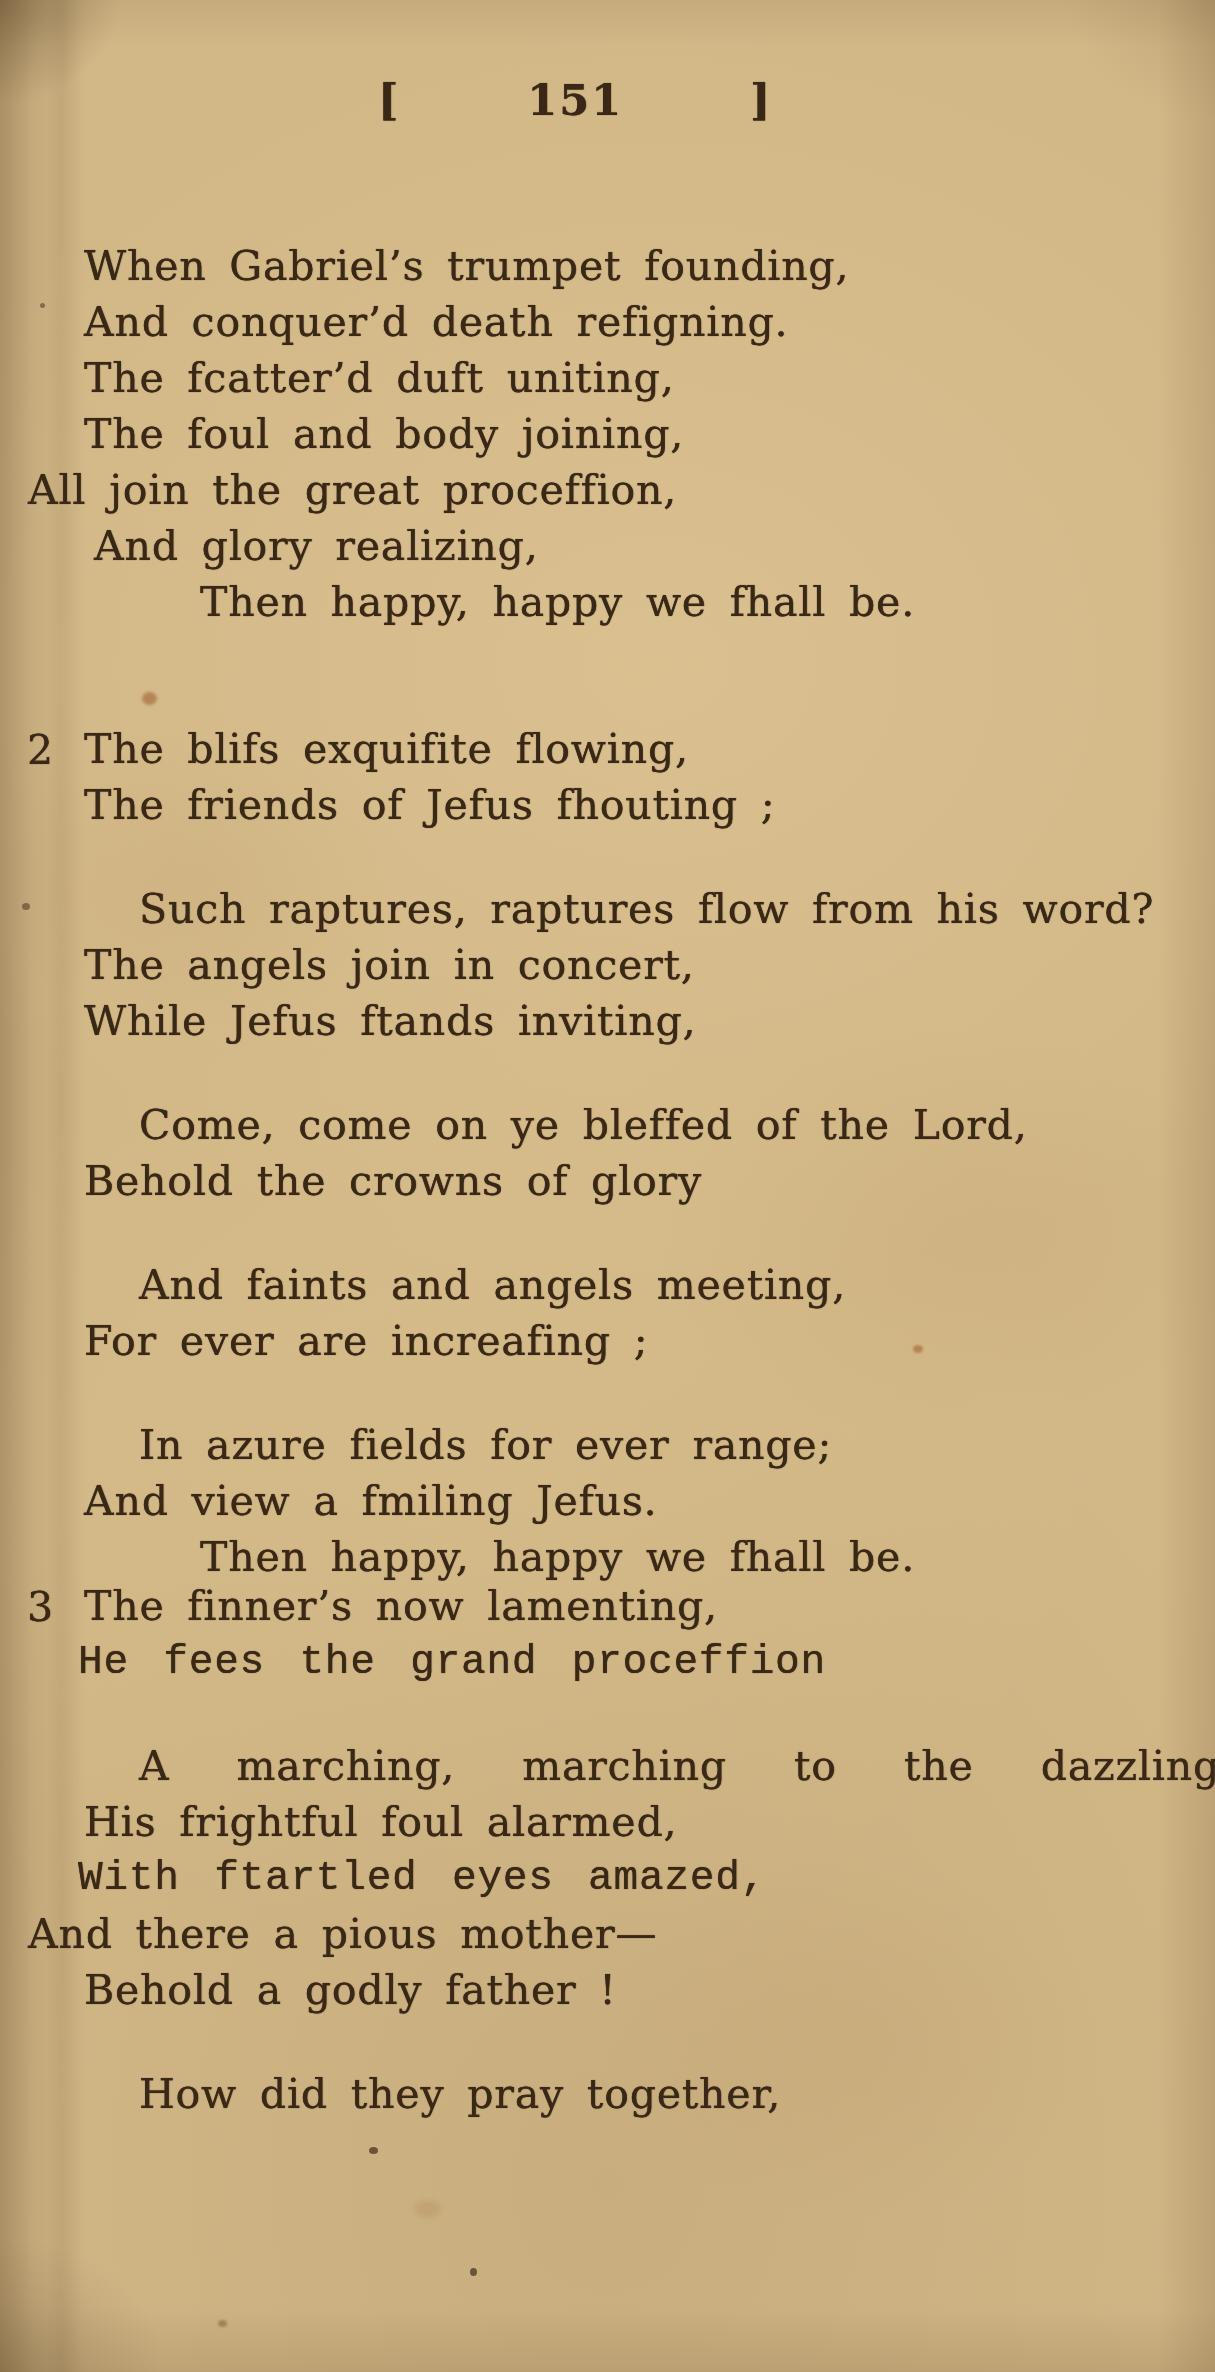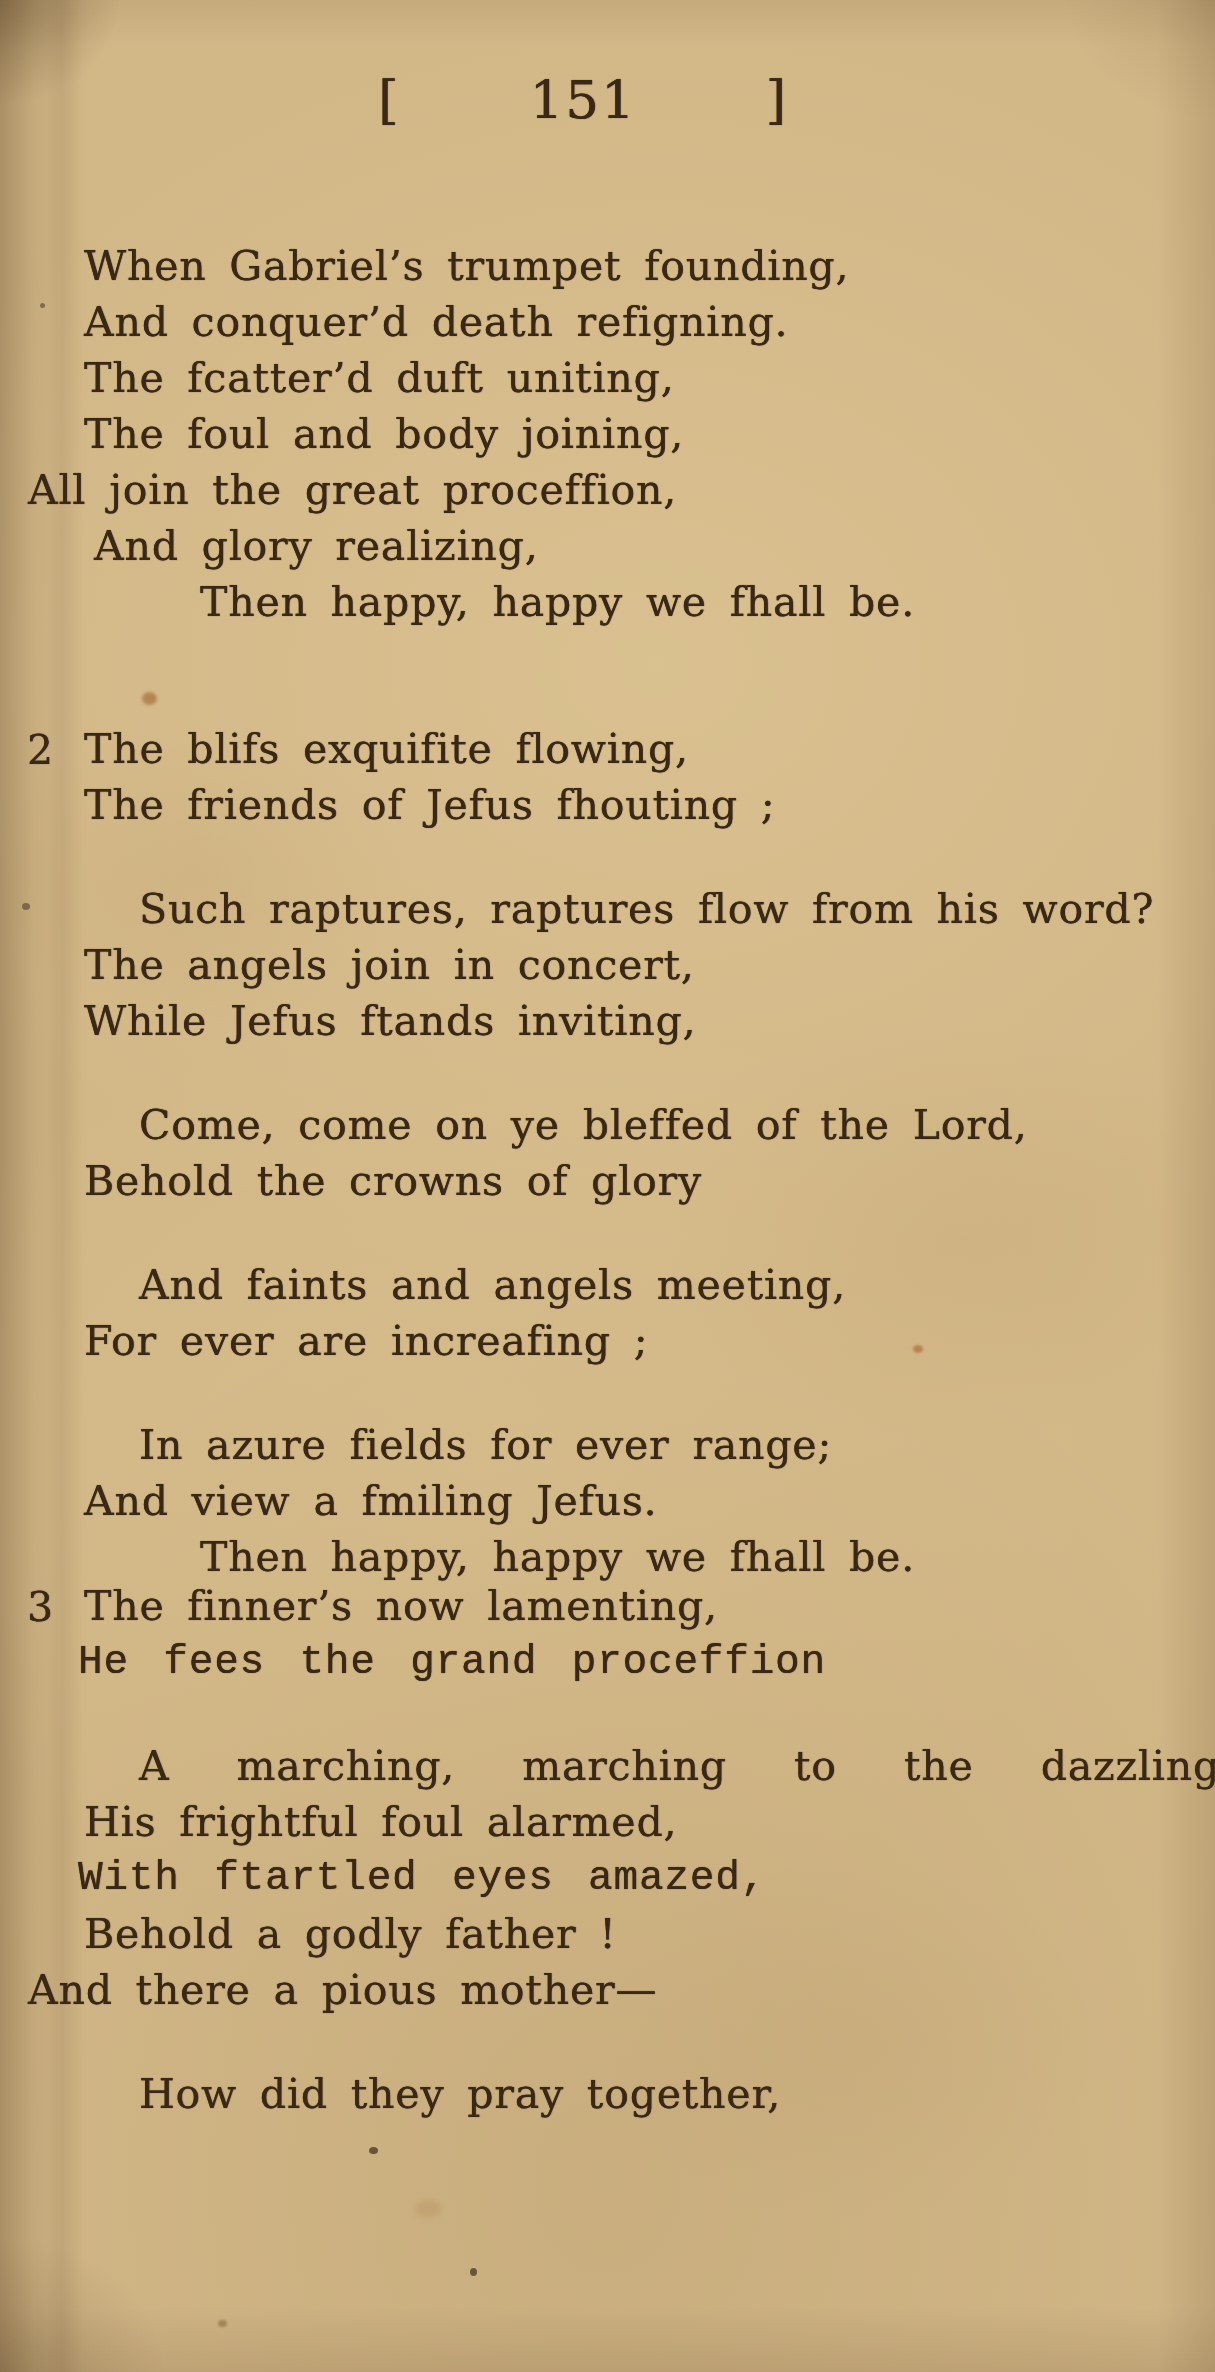--- a/index.html
+++ b/index.html
@@ -28,23 +28,24 @@
   }
   .txt{
     position:absolute;
     font-size:41px;
     line-height:56px;
     white-space:nowrap;
     text-shadow:0 0 0.7px rgba(58,40,23,.85), 0.4px 0.4px 0.9px rgba(58,40,23,.45);
   }
   #pagenum{
     top:72px;left:378px;
-    font-size:53px;
+    font-size:43px;
     word-spacing:110px;
     letter-spacing:2px;
+    font-weight:bold;
   }
   .stanza{left:84px;width:1060px;}
   .line{word-spacing:.22em;letter-spacing:.02em;position:relative;}
   .flush{margin-left:-56px;}
   .indent{margin-left:55px;margin-top:48px;}
   .refrain{margin-left:116px;}
   .throne{margin-left:818px;}
   .wide{word-spacing:1.3em;}
   .nudge-r{margin-left:10px;}
   .nudge-l{margin-left:-6px;font-family:Liberation Mono, monospace;}
@@ -86,22 +87,22 @@
   </div>
 
   <div class="stanza txt" style="top:1578px">
     <div class="line">
       <span class="num">3</span><span>The finner’s now lamenting,</span>
     </div>
     <div class="line nudge-l">He fees the grand proceffion</div>
     <div class="line indent wide">A marching, marching to the dazzling</div>
     <div class="line">His frightful foul alarmed,</div>
     <div class="line nudge-l">With ftartled eyes amazed,</div>
+    <div class="line flush">And there a pious mother—</div>
     <div class="line">Behold a godly father !</div>
-    <div class="line flush">And there a pious mother—</div>
     <div class="line indent">How did they pray together,</div>
   </div>
 
   <div class="speck" style="left:142px;top:692px;width:15px;height:13px;background:#9a5a28;opacity:.55;filter:blur(1.5px);"></div>
   <div class="speck" style="left:913px;top:1345px;width:10px;height:8px;background:#a05a26;opacity:.55;filter:blur(1px);"></div>
   <div class="speck" style="left:22px;top:903px;width:8px;height:7px;background:#54402a;opacity:.6;filter:blur(.5px);"></div>
   <div class="speck" style="left:40px;top:303px;width:5px;height:5px;background:#4a3623;opacity:.55;filter:blur(.5px);"></div>
   <div class="speck" style="left:369px;top:2147px;width:9px;height:7px;background:#4a3520;opacity:.75;filter:blur(.6px);"></div>
   <div class="speck" style="left:470px;top:2268px;width:7px;height:8px;background:#3f2f1d;opacity:.7;filter:blur(.5px);"></div>
   <div class="speck" style="left:218px;top:2320px;width:9px;height:7px;background:#7a5a33;opacity:.5;filter:blur(1px);"></div>

